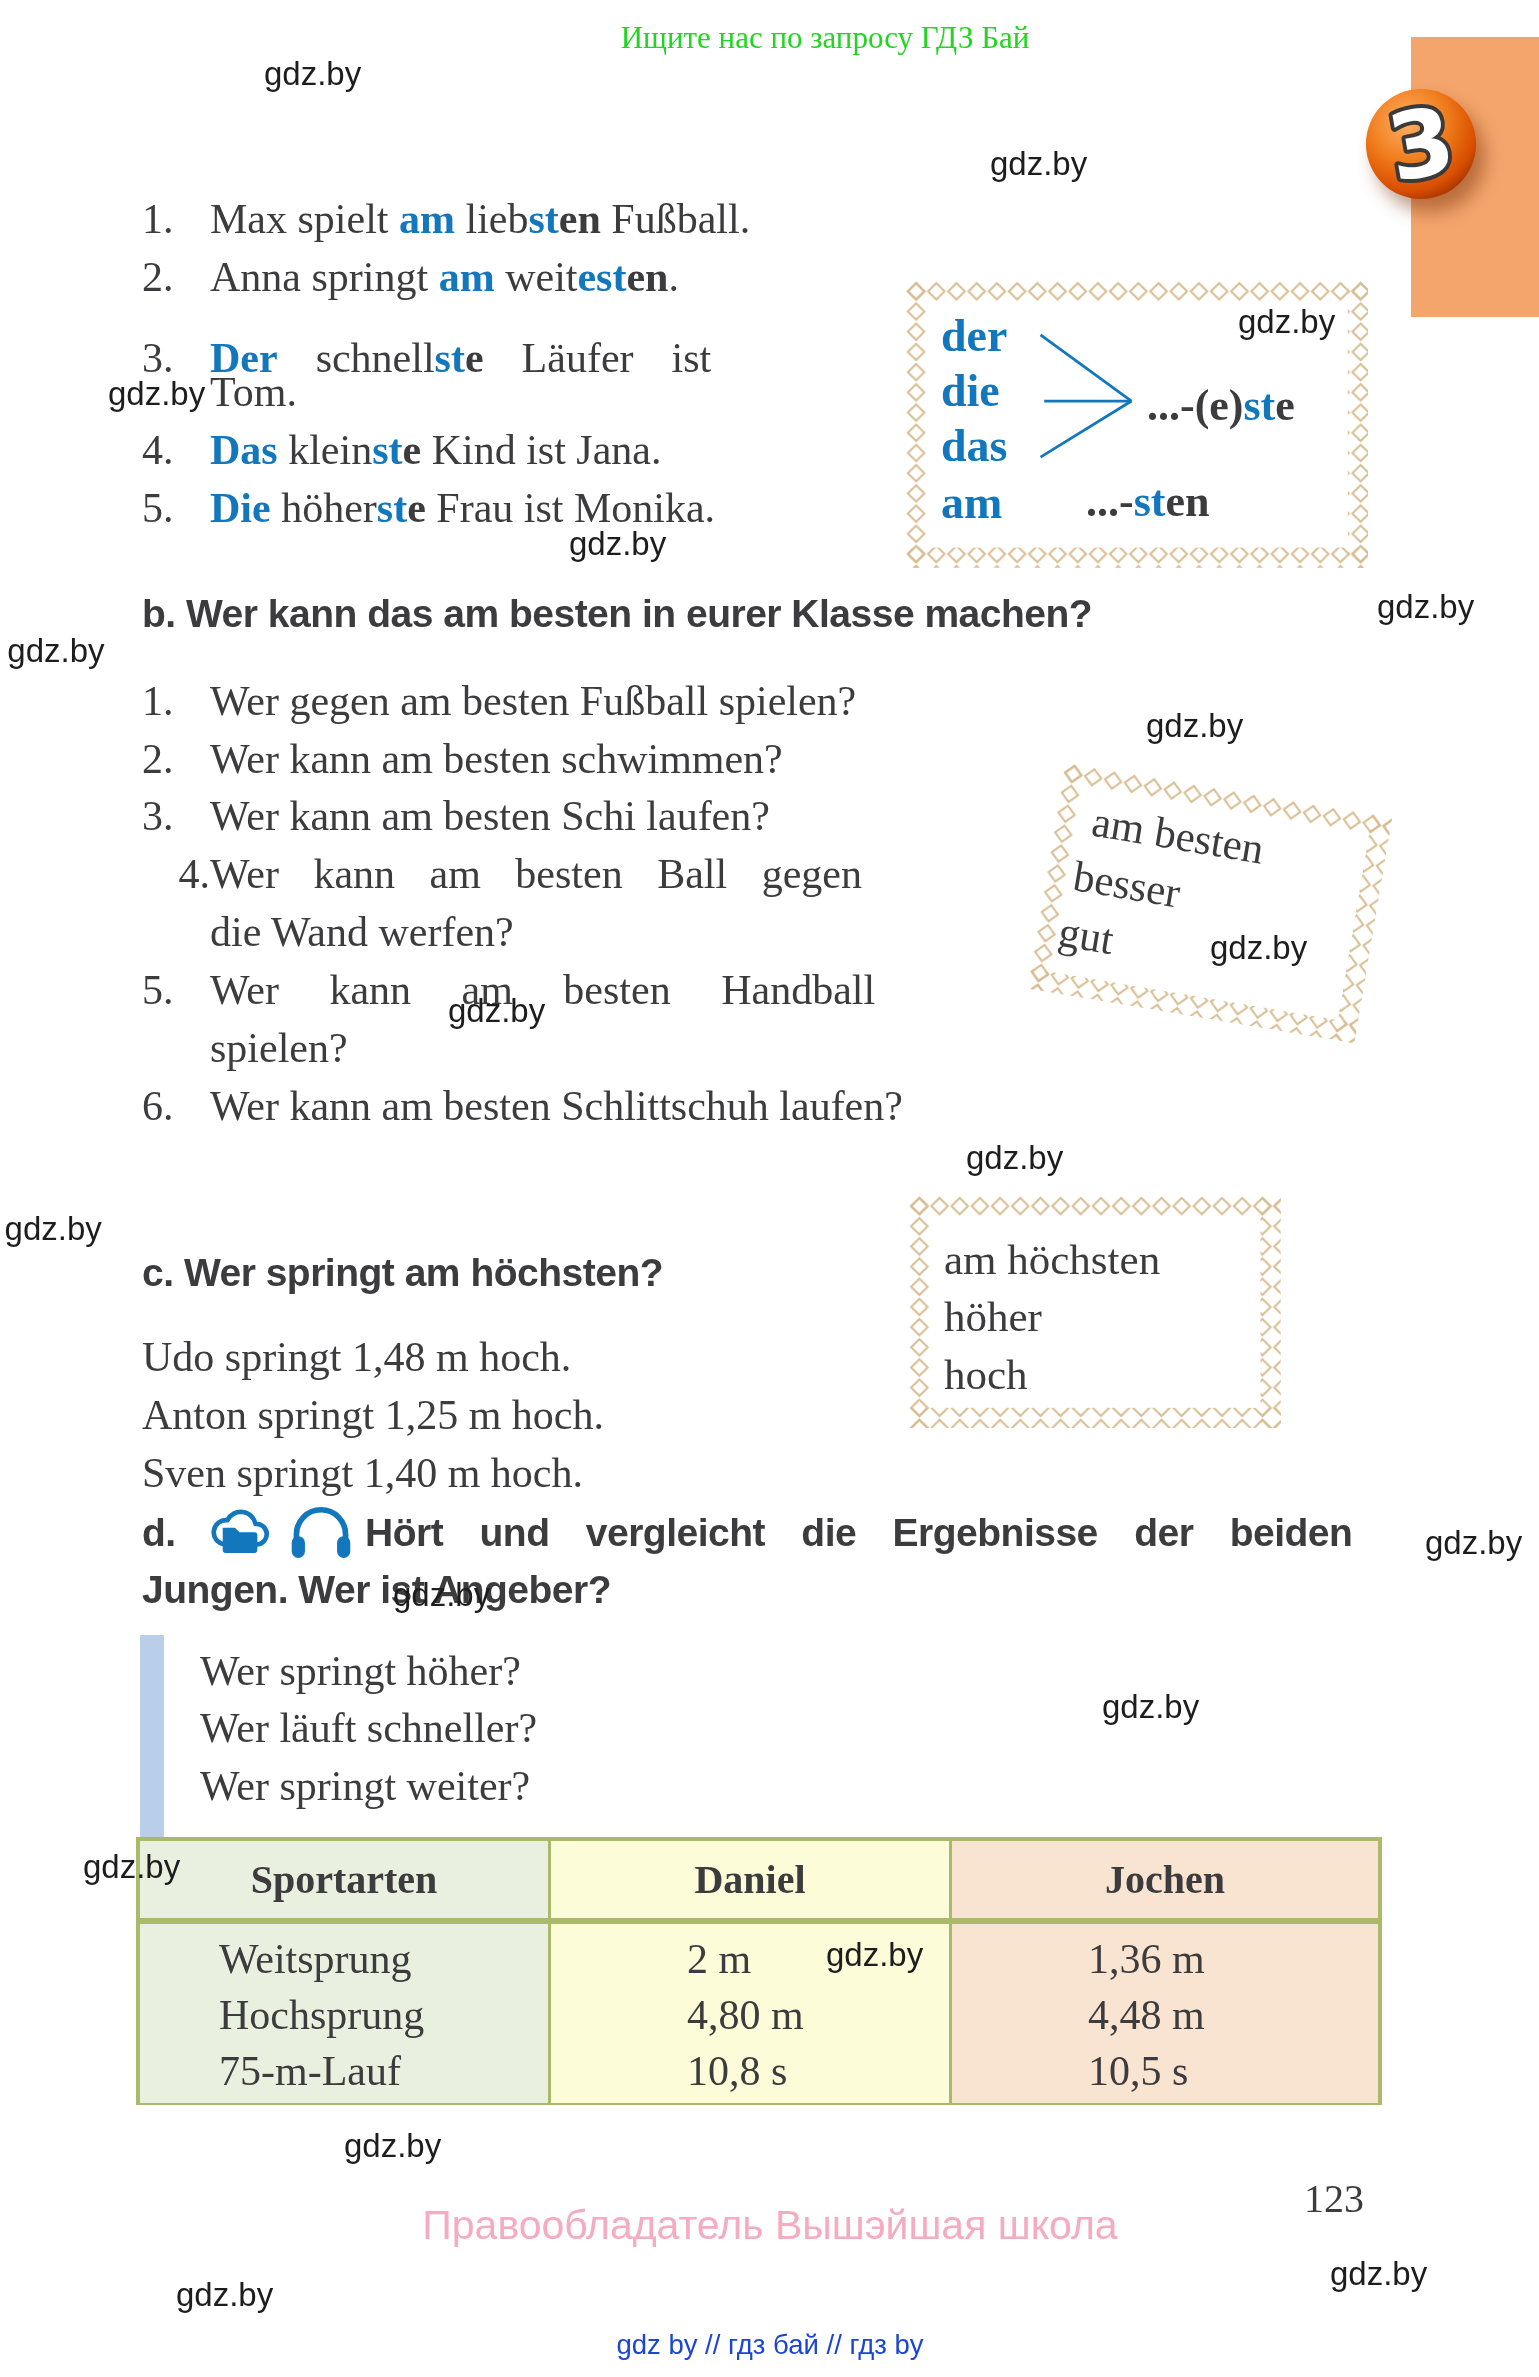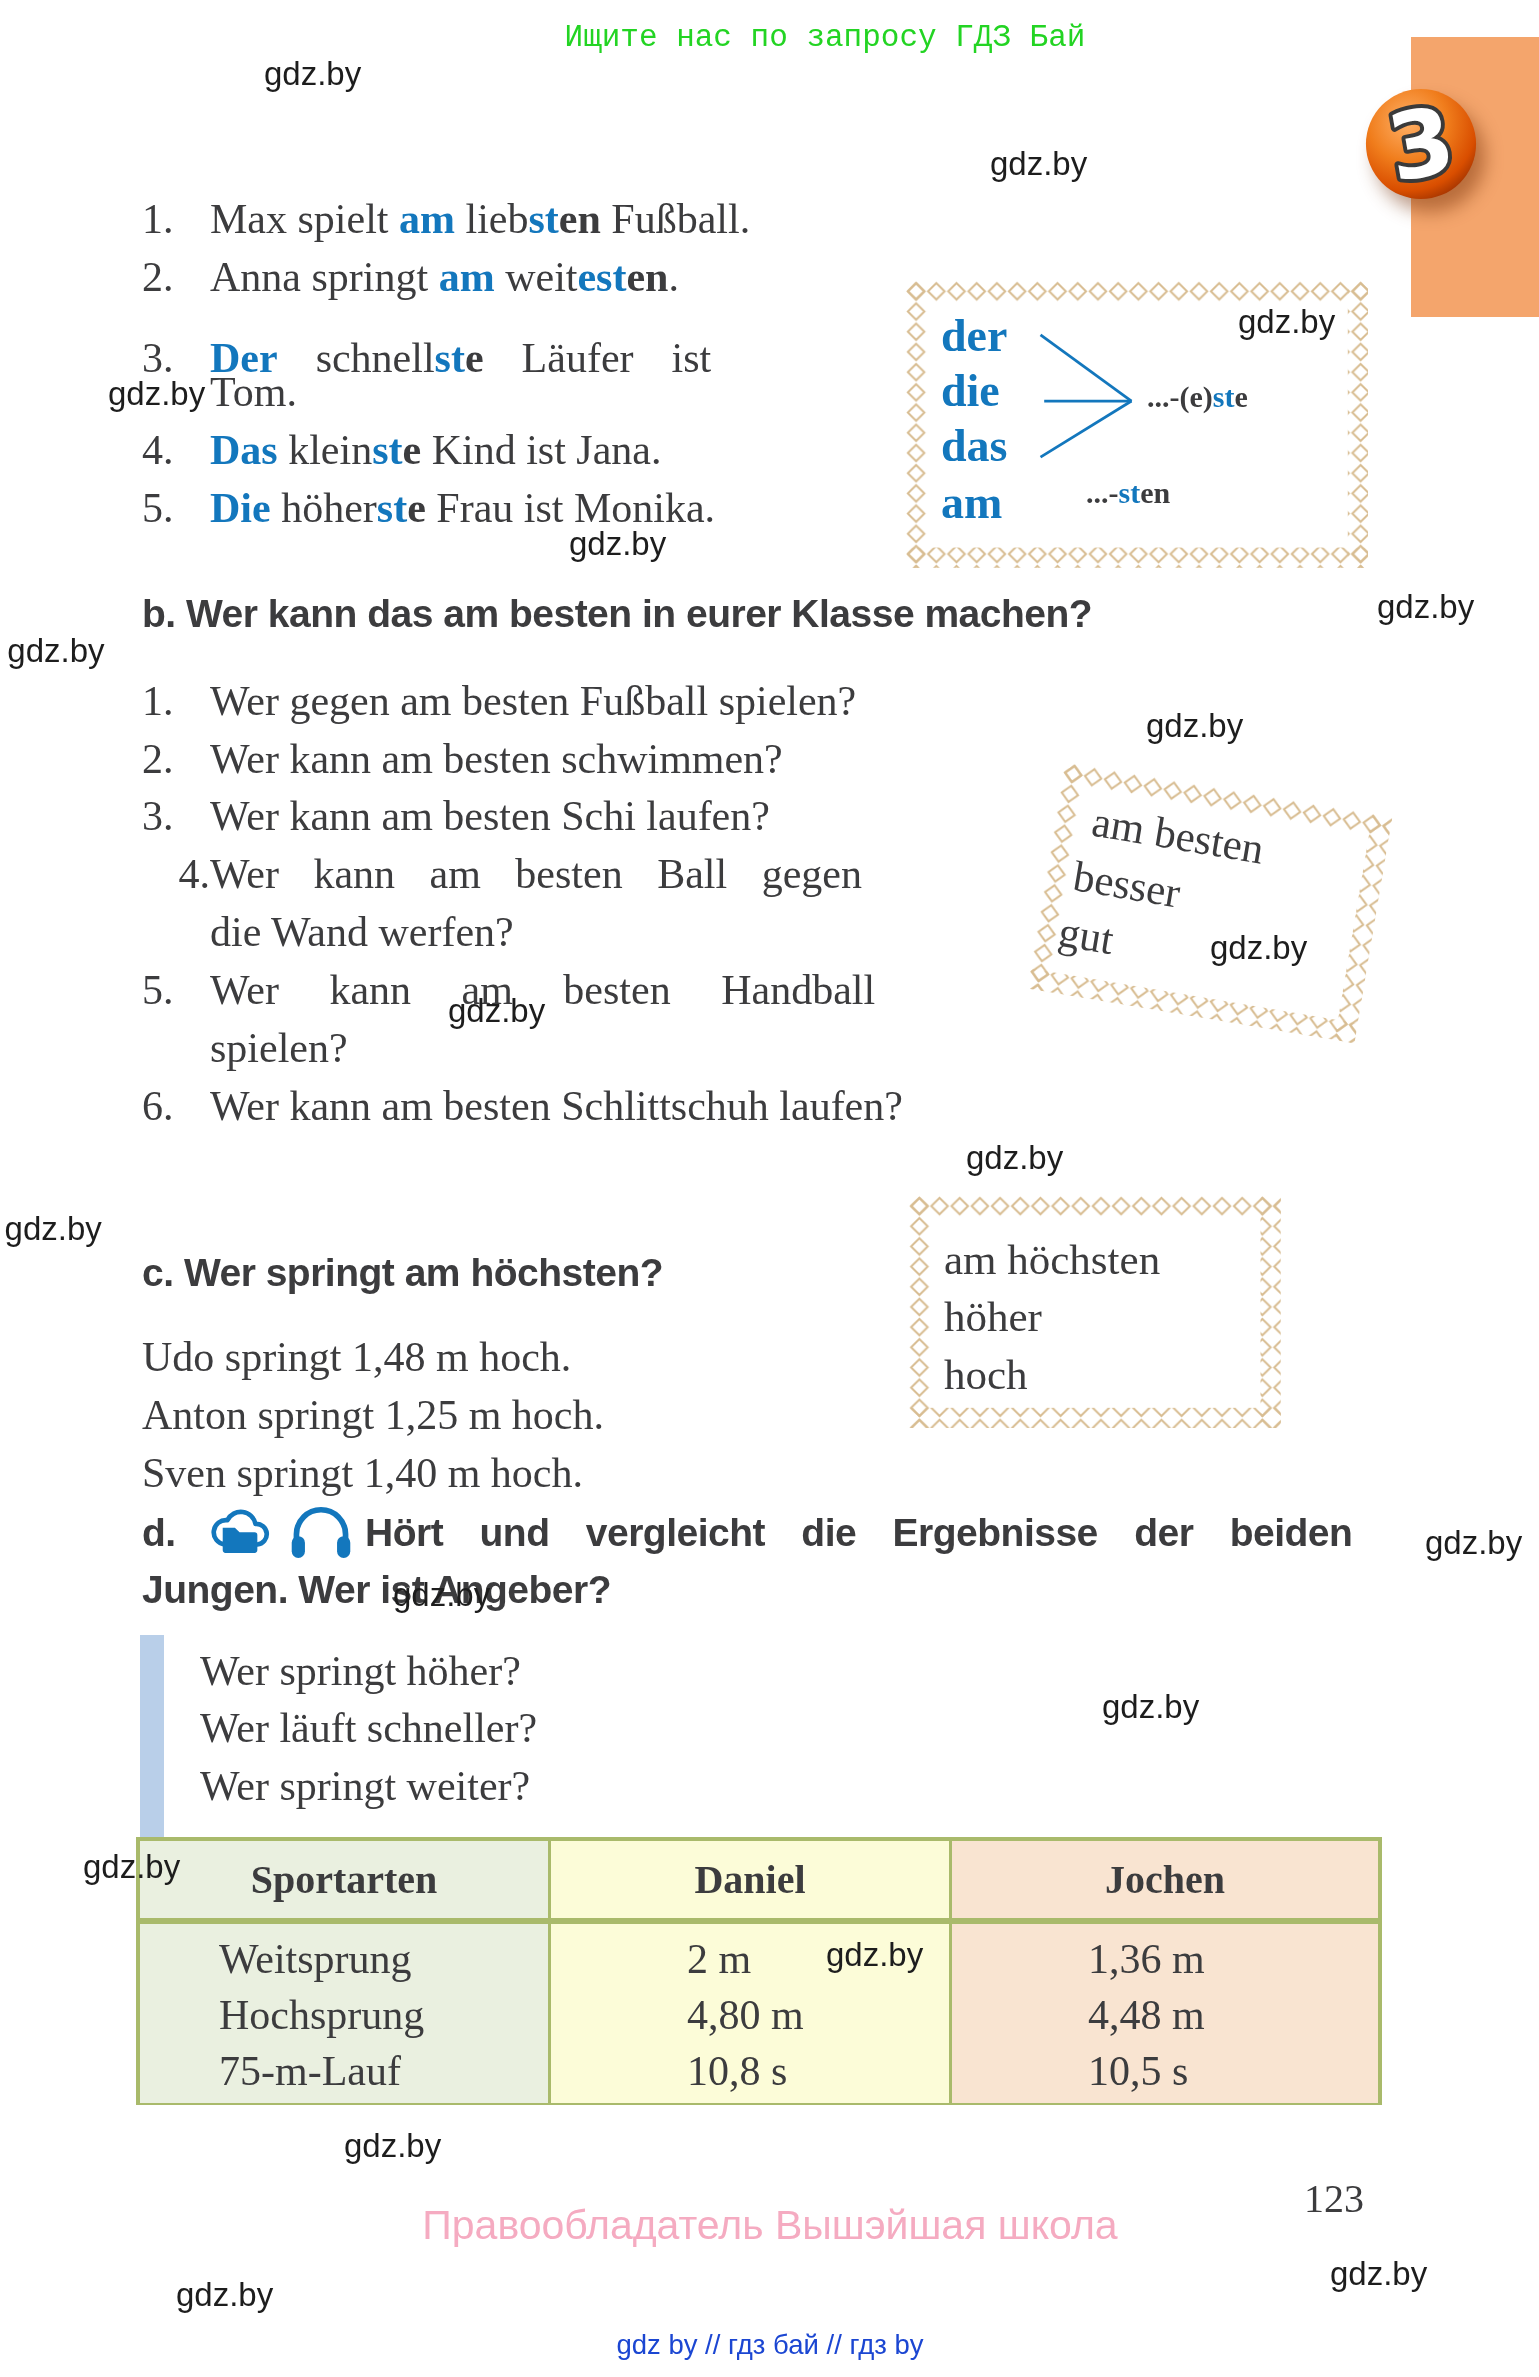--- a/index.html
+++ b/index.html
@@ -5,21 +5,21 @@
   html,body{margin:0;padding:0;background:#ffffff;}
   .page{position:relative;width:1540px;height:2377px;background:#ffffff;overflow:hidden;
         font-family:"Liberation Serif","DejaVu Serif",serif;color:#3c3c3e;}
 
   
   .wm{position:absolute;font-family:"Liberation Sans","DejaVu Sans",sans-serif;
       font-size:33px;color:#1d1d1d;white-space:nowrap;}
 
   
   .banner{position:absolute;top:20px;left:0;right:0;text-align:center;padding-left:110px;
-          font-family:Liberation Mono, monospace;font-size:31px;color:#23d423;}
+          font-family:Liberation Serif, serif;font-size:31px;color:#23d423;}
 
   
   .corner-rect{position:absolute;left:1411px;top:37px;width:129px;height:280px;background:#f4a56c;}
   .badge{position:absolute;left:1362px;top:85px;width:118px;height:118px;}
   .badge svg{filter:drop-shadow(9.2px 13px 9.2px rgba(110,40,0,0.45));}
 
   
   .sl{position:absolute;font-size:42px;line-height:48px;white-space:nowrap;}
   .sl .num{display:inline-block;width:68px;}
   .seg-b{color:#1377bd;font-weight:bold;}
@@ -31,21 +31,21 @@
   
   .heading{position:absolute;font-family:"Liberation Sans","DejaVu Sans",sans-serif;
            font-weight:bold;font-size:39px;color:#3c3c3e;white-space:nowrap;letter-spacing:-0.5px;}
   .just28{word-spacing:26px;}
 
   
   .diabox{position:absolute;}
   .diabox .border-svg{position:absolute;left:0;top:0;}
   .rulebox{left:906px;top:281px;width:462px;height:287px;}
   .rulebox .art{position:absolute;left:35px;font-size:46px;font-weight:bold;color:#1377bd;white-space:nowrap;}
-  .rulebox .suffix{position:absolute;font-size:30px;font-weight:bold;white-space:nowrap;}
+  .rulebox .suffix{position:absolute;font-size:44px;font-weight:bold;white-space:nowrap;}
   .arrow-svg{position:absolute;left:127px;top:41px;}
 
   .hintbox-c{left:909px;top:1196px;width:372px;height:232px;}
   .hintbox-b{left:1065px;top:762px;width:332px;height:230px;transform:rotate(9.5deg);transform-origin:0 0;}
   .hintline{position:absolute;font-size:43px;white-space:nowrap;}
 
   
   .dicon{position:absolute;}
 
   

